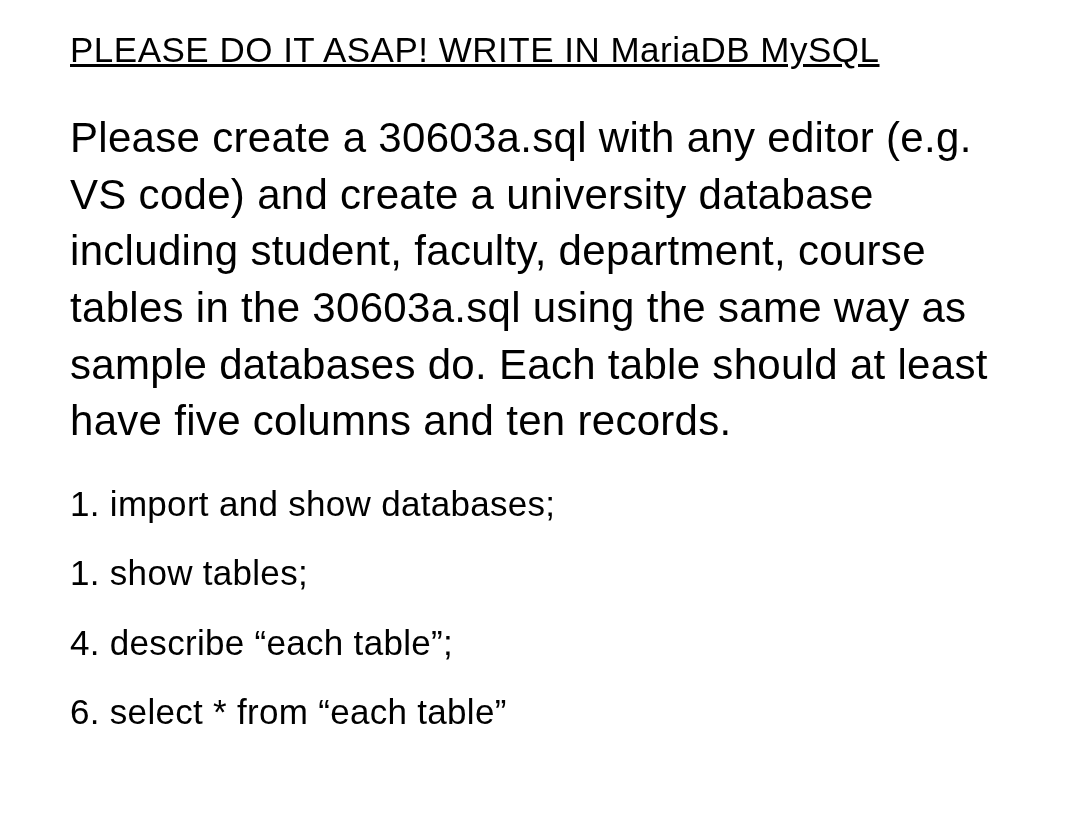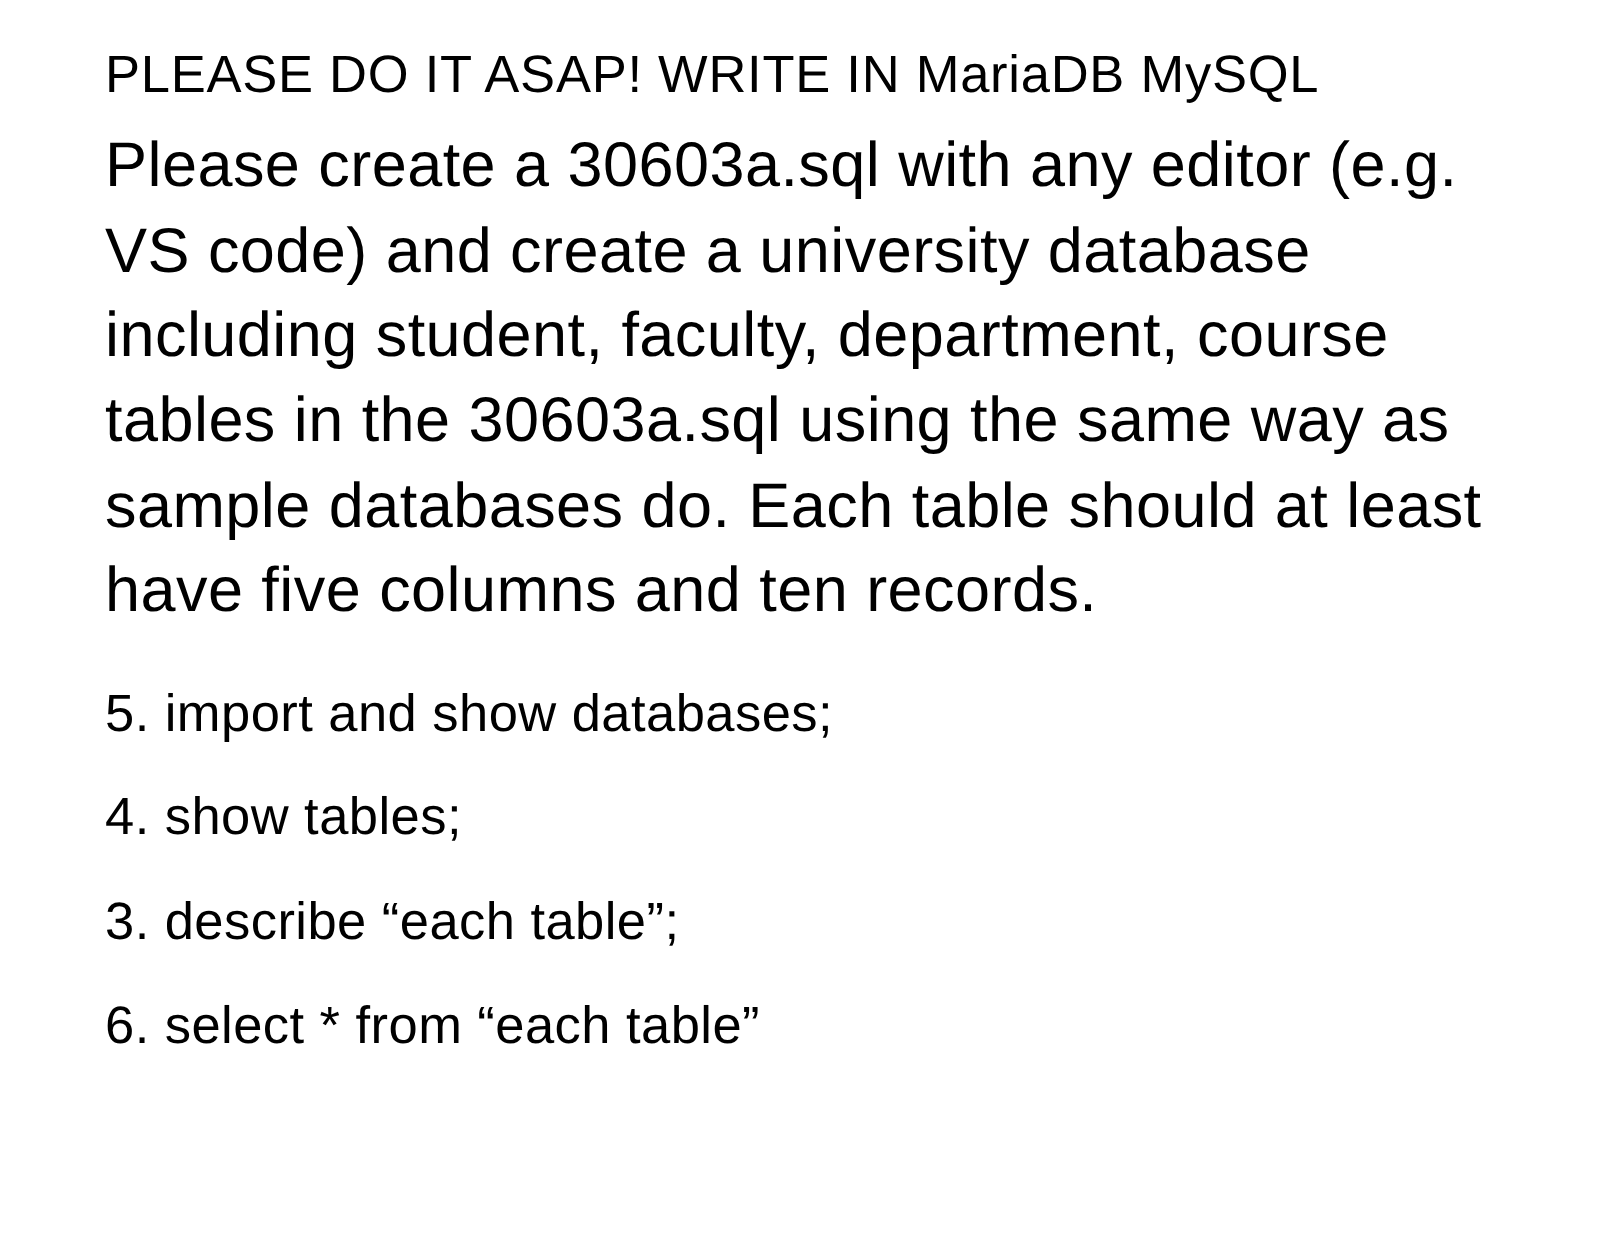--- a/index.html
+++ b/index.html
@@ -11,22 +11,23 @@
       width: 1080px;
       height: 830px;
       background: #ffffff;
       font-family: -apple-system, BlinkMacSystemFont, "Segoe UI", Helvetica, Arial, sans-serif;
       padding: 30px 60px 30px 70px;
       color: #000000;
       font-weight: 300;
     }
     .heading {
       font-size: 35px;
-      margin-bottom: 12px;
+      margin-bottom: 40px;
       letter-spacing: 0.5px;
+      text-decoration: underline;
     }
     .paragraph {
       font-size: 42px;
       line-height: 1.35;
       margin-bottom: 30px;
       letter-spacing: 0.3px;
     }
     .list-item {
       font-size: 35px;
       line-height: 1.35;
@@ -34,16 +35,16 @@
       letter-spacing: 0.3px;
     }
   </style>
 </head>
 <body>
 
 <div class="heading">PLEASE DO IT ASAP! WRITE IN MariaDB MySQL</div>
 
 <div class="paragraph">Please create a 30603a.sql with any editor (e.g. VS code) and create a university database including student, faculty, department, course tables in the 30603a.sql using the same way as sample databases do. Each table should at least have five columns and ten records.</div>
 
-<div class="list-item">5. import and show databases;</div>
-<div class="list-item">4. show tables;</div>
-<div class="list-item">3. describe “each table”;</div>
+<div class="list-item">1. import and show databases;</div>
+<div class="list-item">1. show tables;</div>
+<div class="list-item">4. describe “each table”;</div>
 <div class="list-item">6. select * from “each table”</div>
 
 </body></html>

